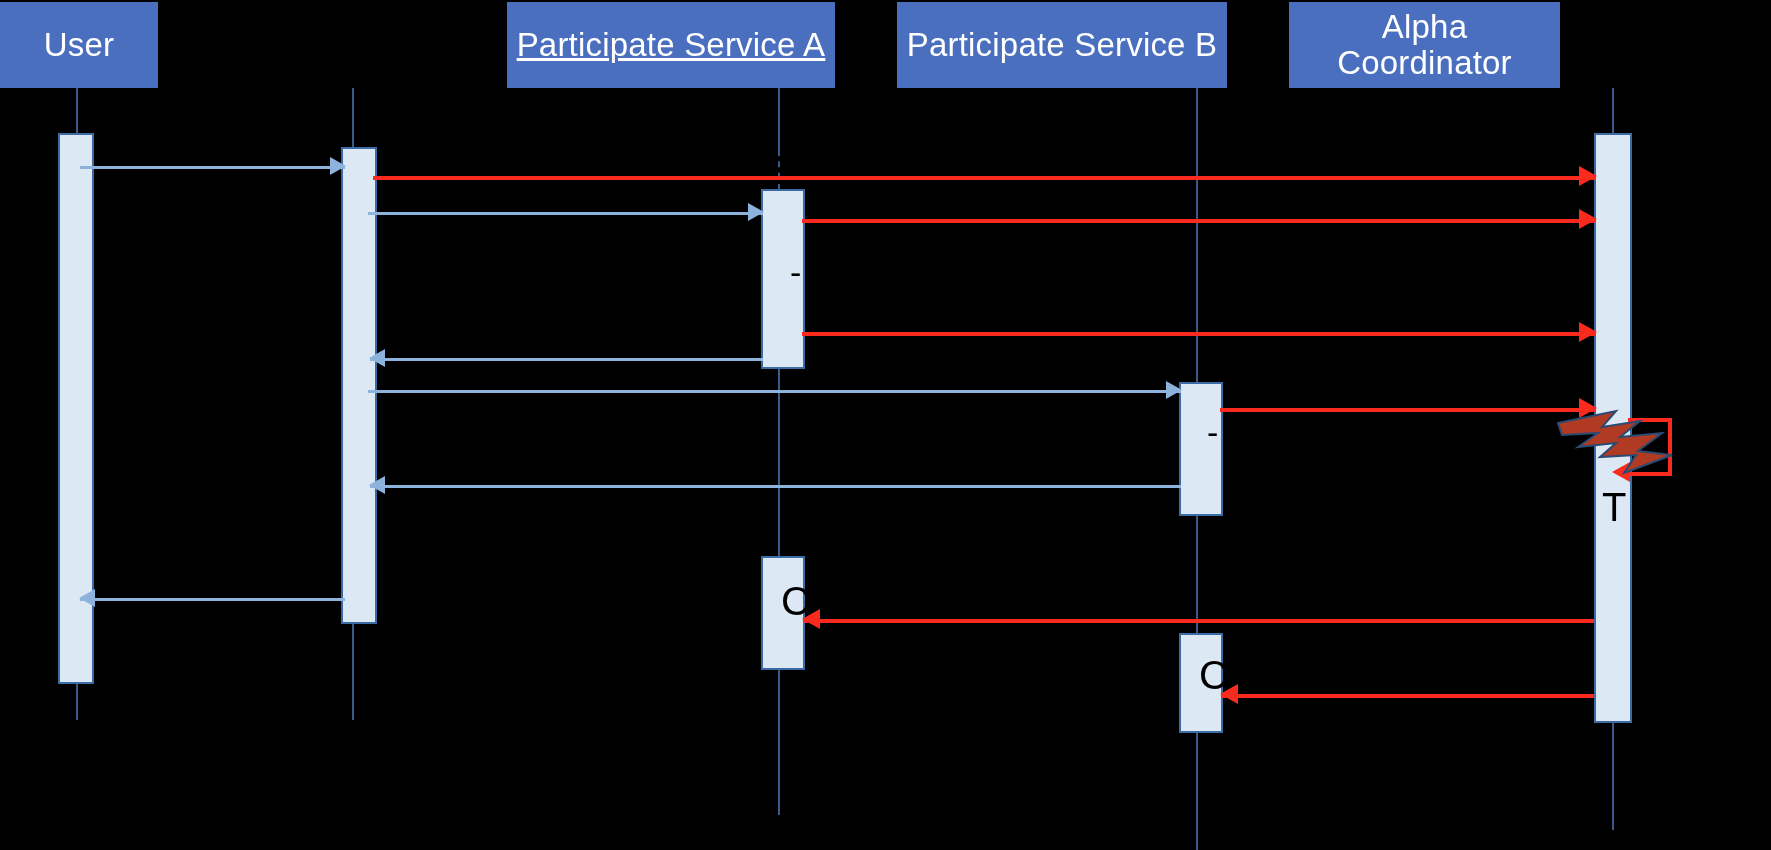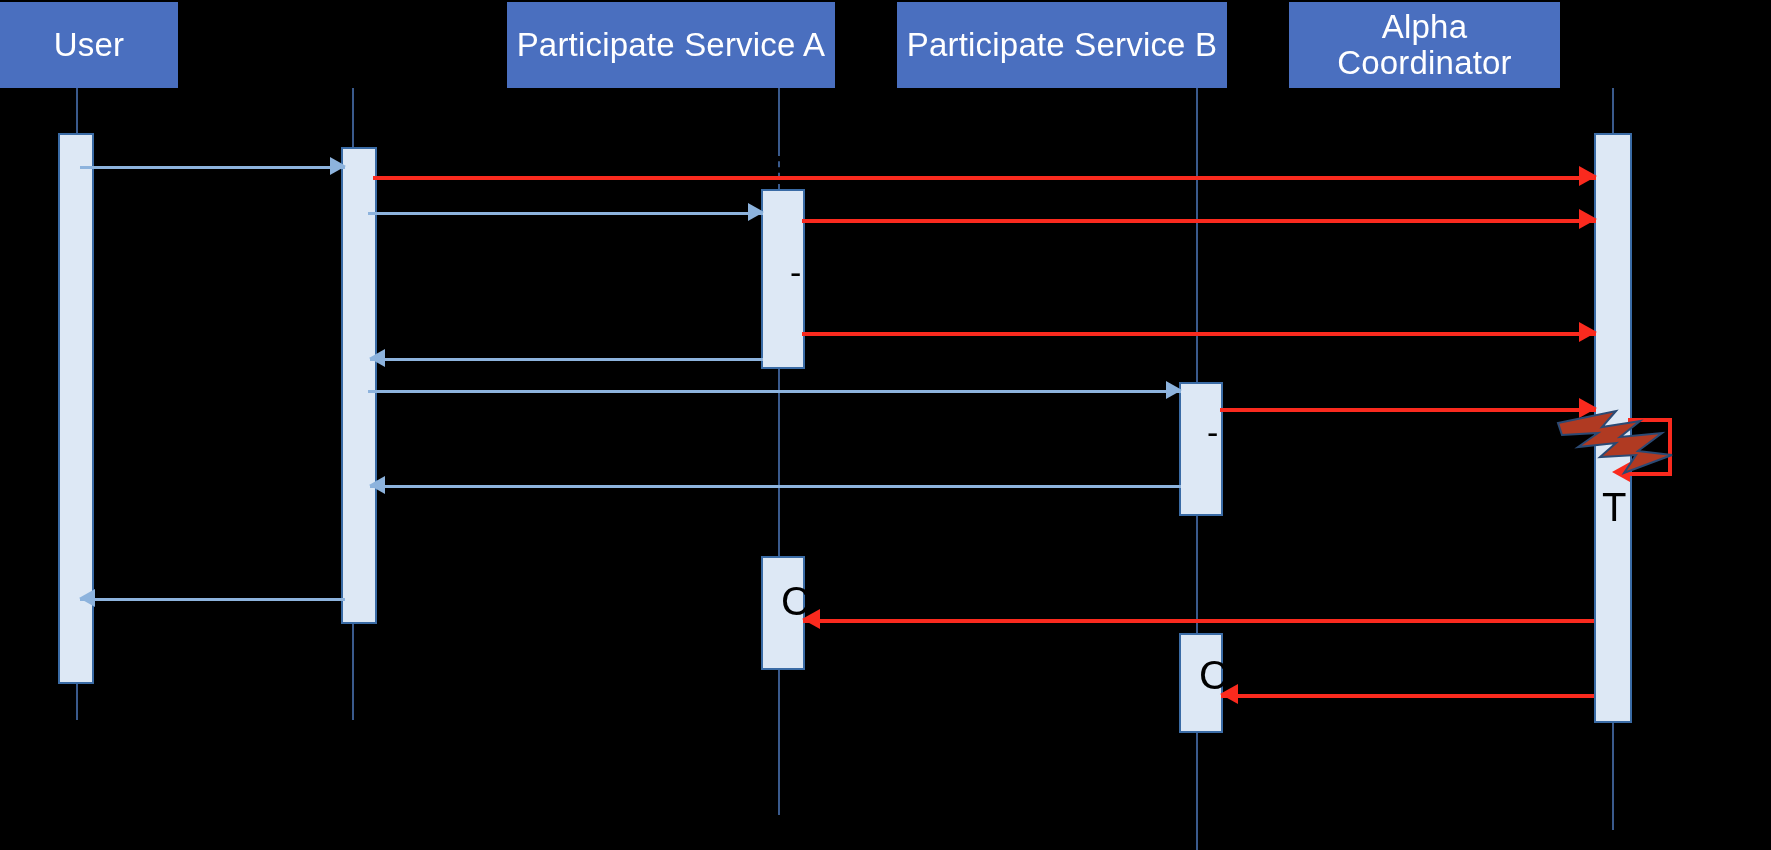--- a/index.html
+++ b/index.html
@@ -135,24 +135,24 @@
     line-height: 1;
     white-space: nowrap;
     font-family: "Liberation Sans", sans-serif;
   }
 </style>
 </head>
 <body>
 
 <div id="stage">
 
-  <div class="participant-box" style="left:0px; top:2px; width:178px; height:86px;">User</div>
-
-
-  <div class="participant-box" style="left:507px; top:2px; width:328px; height:86px;">Participate Service A</div>
+  <div class="participant-box" style="left:0px; top:2px; width:158px; height:86px;">User</div>
+
+
+  <div class="participant-box" style="left:507px; top:2px; width:328px; height:86px;text-decoration:underline;">Participate Service A</div>
 
   <div class="participant-box" style="left:897px; top:2px; width:330px; height:86px;">Participate Service B</div>
 
   <div class="participant-box" style="left:1289px; top:2px; width:271px; height:86px;">Alpha
 Coordinator</div>
 
   <div class="lifeline" style="left:76px; top:88px; height:632px;"></div>
 
   <div class="lifeline" style="left:352px; top:88px; height:632px;"></div>
 

